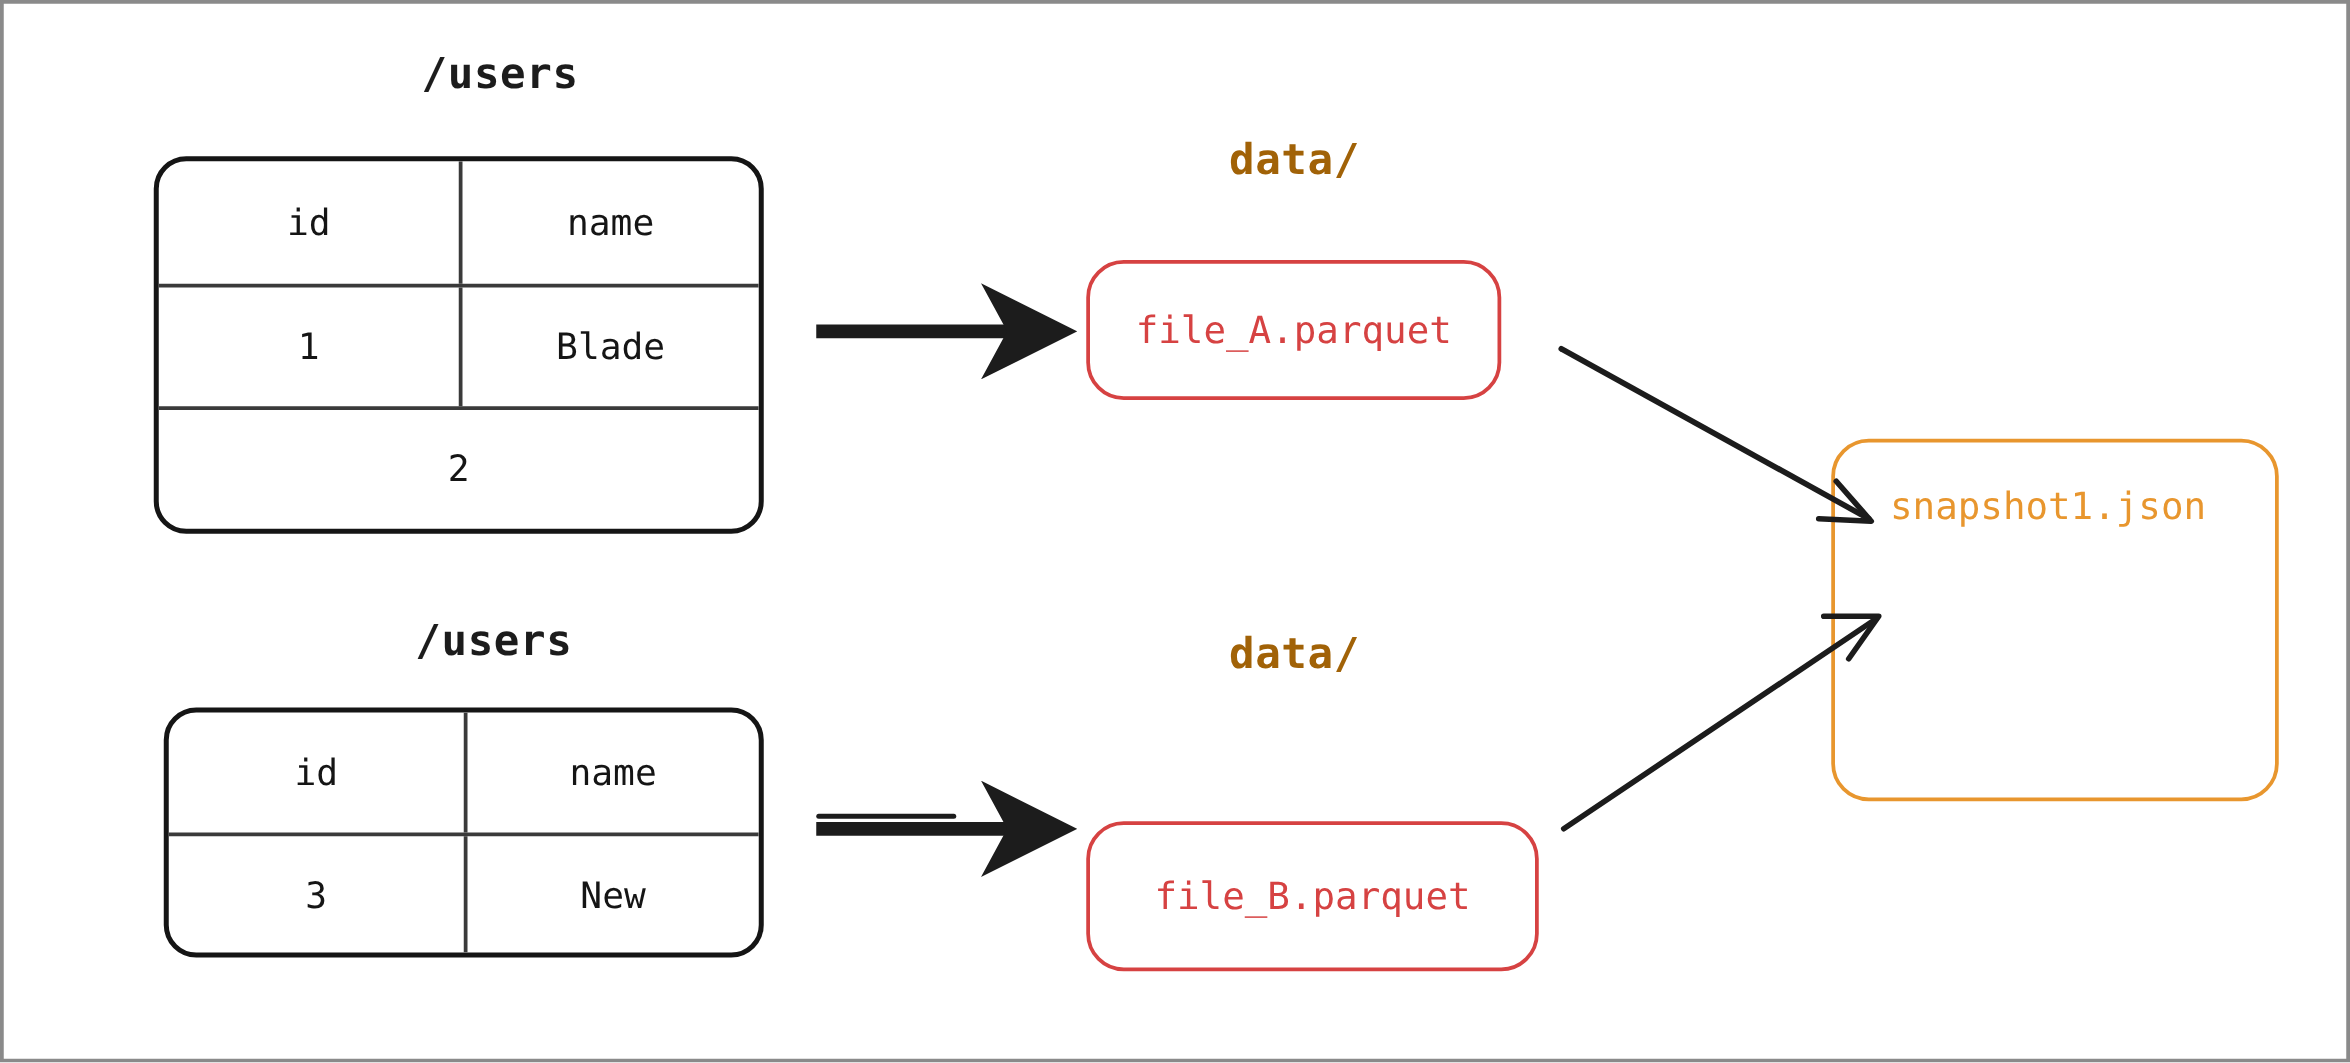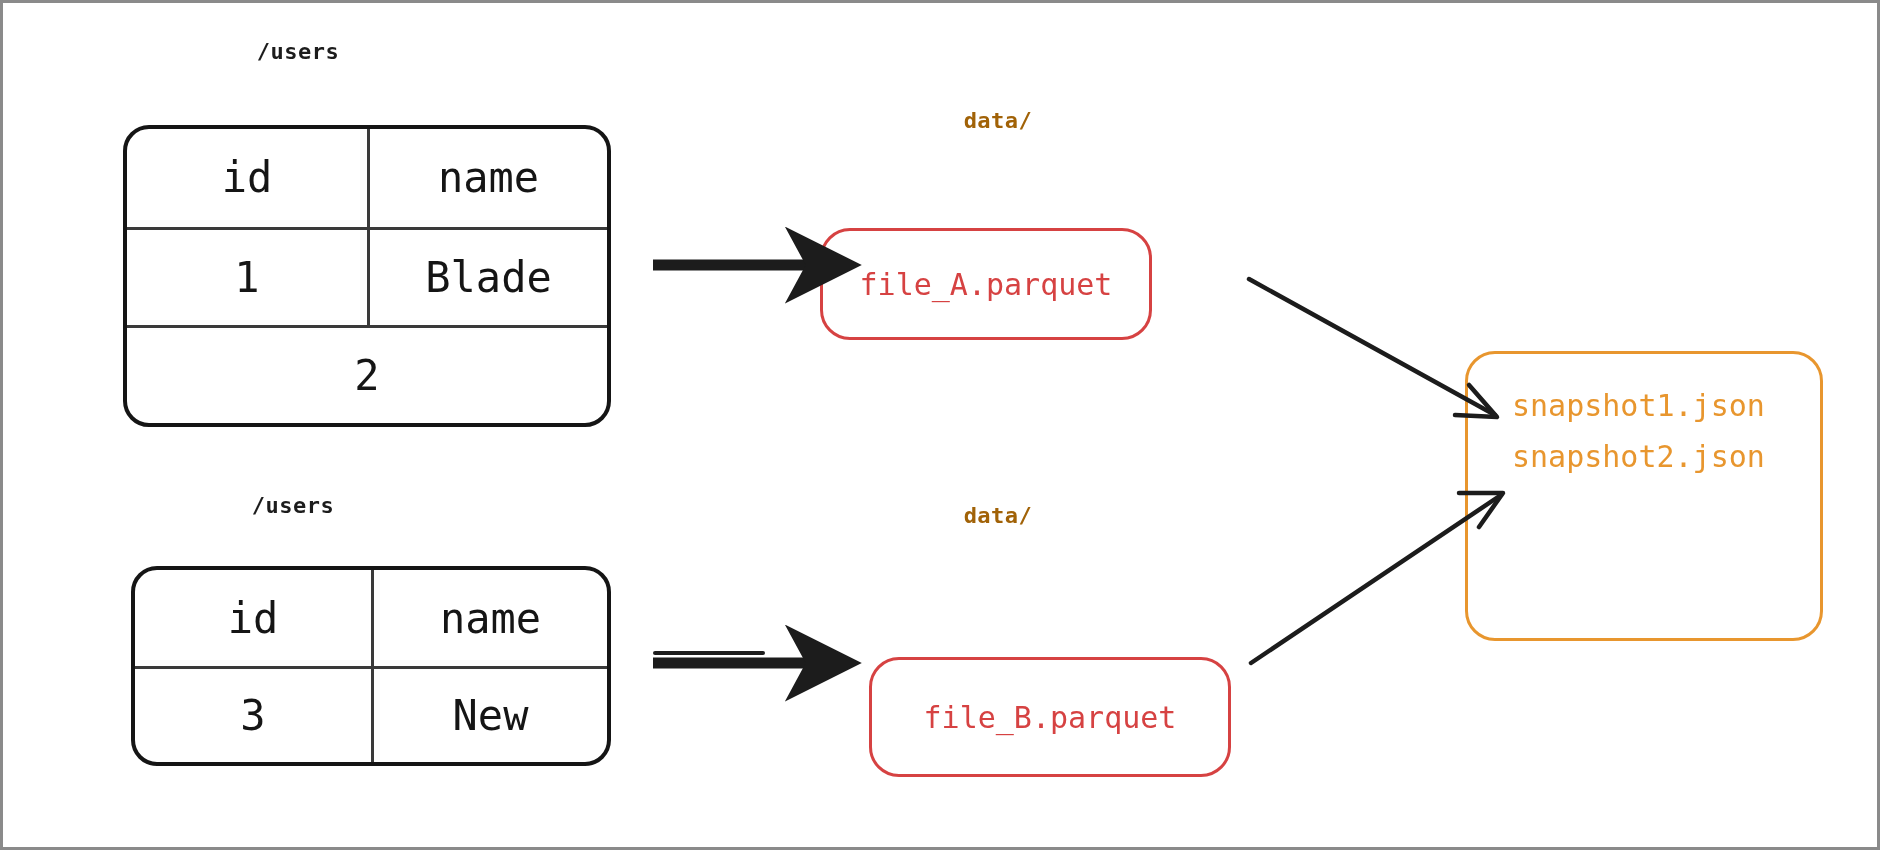--- a/index.html
+++ b/index.html
@@ -21,23 +21,23 @@
   
   .abs { position: absolute; }
   .label {
     font-family: "DejaVu Sans Mono", monospace;
     white-space: nowrap;
     letter-spacing: 0.5px;
   }
 
   
   .folder-caption {
-    font-size: 22px;
+    font-size: 34px;
     font-weight: 600;
-    text-align: center;
+    text-align: right;
   }
   .caption-dark  { color: #1c1c1c; }
   .caption-red   { color: #a16207; }
   .caption-orange{ color: #e8962e; }
 
   
   .tbl {
     position: absolute;
     border: 4px solid #151515;
     border-radius: 26px;
@@ -49,21 +49,21 @@
     display: flex;
     width: 100%;
     box-sizing: border-box;
   }
   .tbl-row + .tbl-row { border-top: 3px solid #3a3a3a; }
   .tbl-cell {
     flex: 1 1 50%;
     display: flex;
     align-items: center;
     justify-content: center;
-    font-size: 42px;
+    font-size: 29px;
     color: #151515;
     box-sizing: border-box;
     font-family: "DejaVu Sans Mono", monospace;
   }
   .tbl-cell + .tbl-cell { border-left: 3px solid #3a3a3a; text-align: center; }
 
   
   .filebox {
     position: absolute;
     box-sizing: border-box;
@@ -132,35 +132,34 @@
       <div class="tbl-cell">name</div>
     </div>
     <div class="tbl-row" style="height:50%;">
       <div class="tbl-cell">3</div>
       <div class="tbl-cell">New</div>
     </div>
   </div>
 
   <div class="abs label folder-caption caption-red" style="left:905px; top:105px; width:180px;">data/</div>
 
-  <div class="filebox red" style="left:817px; top:205px; width:332px; height:112px;margin-top:20px;">
+  <div class="filebox red" style="left:866px; top:205px; width:332px; height:112px;">
     <span class="file-line file-red">file_A.parquet</span>
   </div>
 
   <div class="abs label folder-caption caption-red" style="left:905px; top:500px; width:180px;">data/</div>
 
   <div class="filebox red" style="left:866px; top:607px; width:362px; height:120px;margin-top:47px;">
     <span class="file-line file-red">file_B.parquet</span>
   </div>
 
 
   <div class="filebox orange" style="left:1462px; top:348px; width:358px; height:290px;">
     <div class="meta-list">
       <span class="file-line file-orange">snapshot1.json</span>
-      <span class="file-line file-orange">snapshot2.json</span>
     </div>
   </div>
 
   <svg class="overlay" viewBox="0 0 1880 850">
     <defs>
       <marker id="thickHead" markerWidth="7" markerHeight="7" refX="2.2" refY="3.5" orient="auto" markerUnits="strokeWidth">
         <path d="M0,0 L7,3.5 L0,7 L1.9,3.5 Z" fill="#1c1c1c"></path>
       </marker>
     </defs>
 

